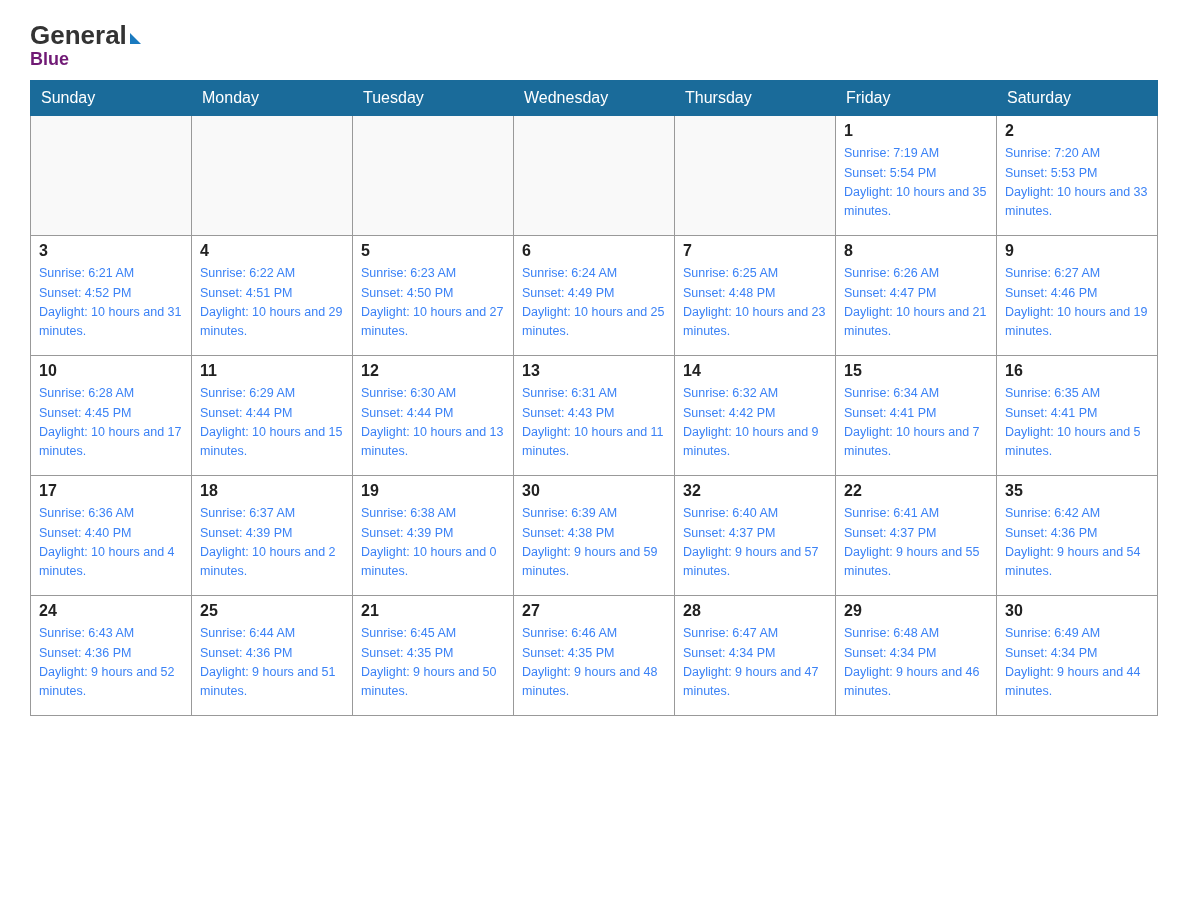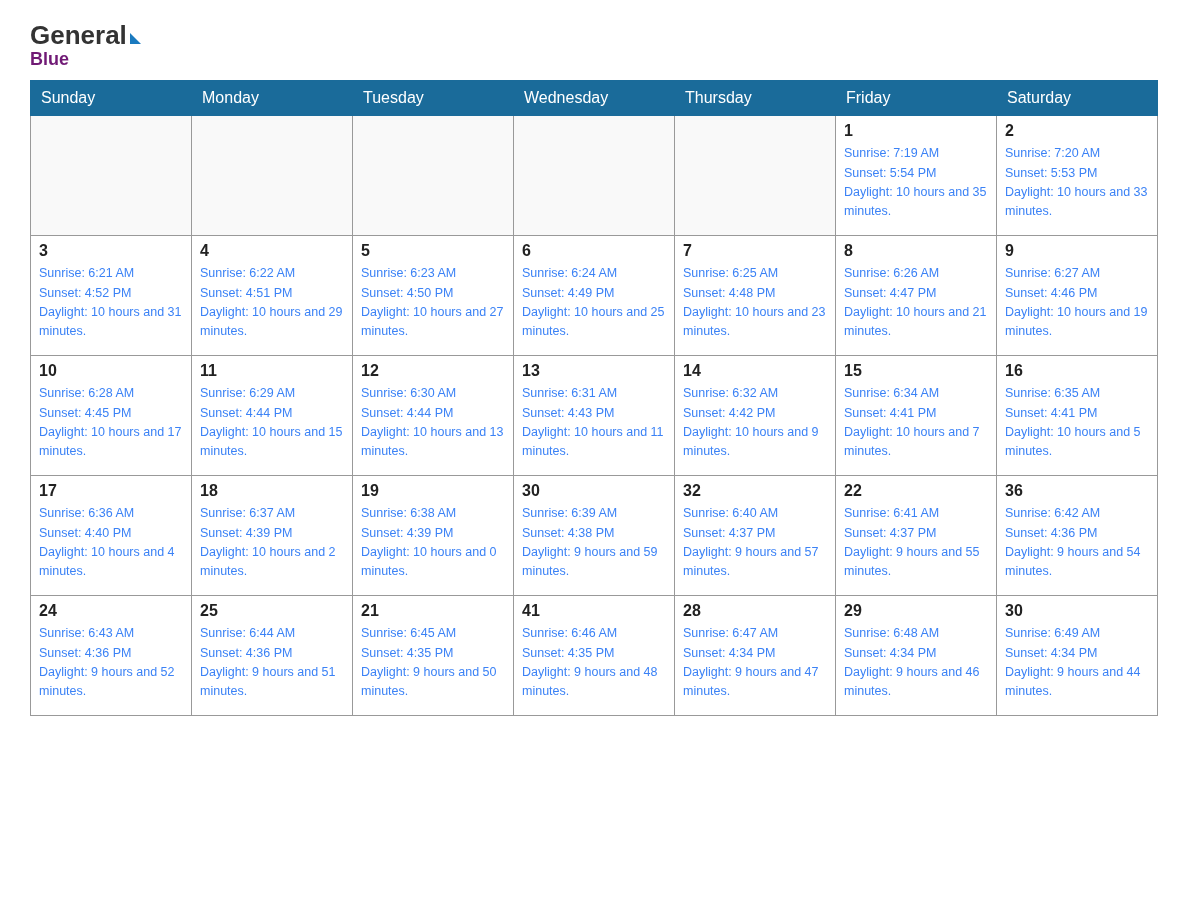--- a/index.html
+++ b/index.html
@@ -203,39 +203,39 @@
         </td>
         <td>
           <span class="day-number">32</span>
           <div class="day-info">Sunrise: 6:40 AM<br>Sunset: 4:37 PM<br>Daylight: 9 hours and 57 minutes.</div>
         </td>
         <td>
           <span class="day-number">22</span>
           <div class="day-info">Sunrise: 6:41 AM<br>Sunset: 4:37 PM<br>Daylight: 9 hours and 55 minutes.</div>
         </td>
         <td>
-          <span class="day-number">36</span>
+          <span class="day-number">35</span>
           <div class="day-info">Sunrise: 6:42 AM<br>Sunset: 4:36 PM<br>Daylight: 9 hours and 54 minutes.</div>
         </td>
       </tr>
       <tr>
         <td>
           <span class="day-number">24</span>
           <div class="day-info">Sunrise: 6:43 AM<br>Sunset: 4:36 PM<br>Daylight: 9 hours and 52 minutes.</div>
         </td>
         <td>
           <span class="day-number">25</span>
           <div class="day-info">Sunrise: 6:44 AM<br>Sunset: 4:36 PM<br>Daylight: 9 hours and 51 minutes.</div>
         </td>
         <td>
           <span class="day-number">21</span>
           <div class="day-info">Sunrise: 6:45 AM<br>Sunset: 4:35 PM<br>Daylight: 9 hours and 50 minutes.</div>
         </td>
         <td>
-          <span class="day-number">41</span>
+          <span class="day-number">27</span>
           <div class="day-info">Sunrise: 6:46 AM<br>Sunset: 4:35 PM<br>Daylight: 9 hours and 48 minutes.</div>
         </td>
         <td>
           <span class="day-number">28</span>
           <div class="day-info">Sunrise: 6:47 AM<br>Sunset: 4:34 PM<br>Daylight: 9 hours and 47 minutes.</div>
         </td>
         <td>
           <span class="day-number">29</span>
           <div class="day-info">Sunrise: 6:48 AM<br>Sunset: 4:34 PM<br>Daylight: 9 hours and 46 minutes.</div>
         </td>

